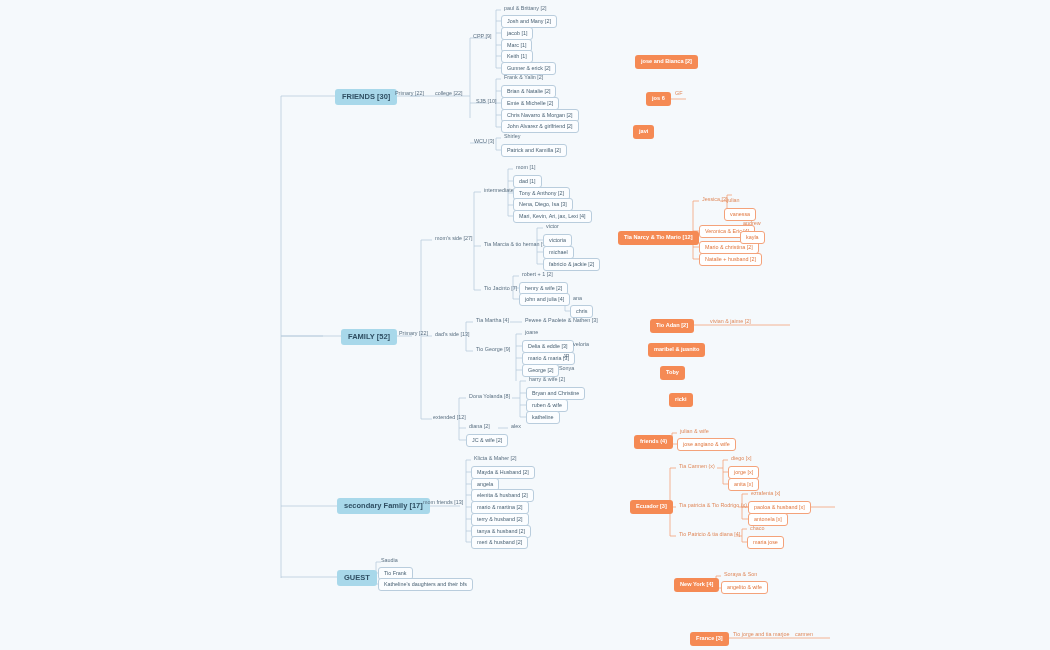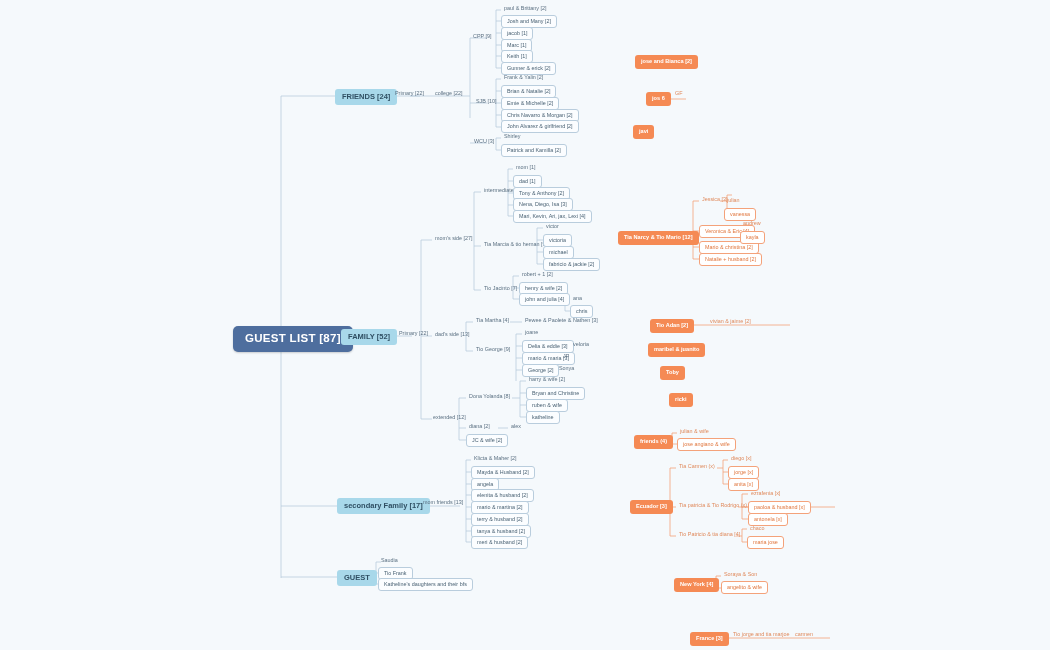--- a/index.html
+++ b/index.html
@@ -250,23 +250,22 @@
 
       <path d="M709,585 L716,585"></path>
       <path d="M716,576 L716,588"></path>
       <path d="M716,576 L721,576"></path>
       <path d="M716,588 L721,588"></path>
 
       <path d="M718,638 L830,638"></path>
     </g>
   </svg>
 
-  <div class="node n-root" style="left:233px;top:326px;">GUEST LIST [87]</div>
-
-  <div class="node n-l1" style="left:335px;top:89px;">FRIENDS [24]</div>
+
+  <div class="node n-l1" style="left:335px;top:89px;">FRIENDS [30]</div>
   <div class="node n-l1" style="left:341px;top:329px;">FAMILY [52]</div>
   <div class="node n-l1" style="left:337px;top:498px;">secondary Family [17]</div>
   <div class="node n-l1" style="left:337px;top:570px;">GUEST</div>
 
   <div class="node n-text" style="left:190px;top:0px;position:absolute;left:392px;top:89px;">Primary [22]</div>
   <div class="node n-text" style="left:432px;top:89px;">college [22]</div>
   <div class="node n-text" style="left:470px;top:32px;">CPP [9]</div>
   <div class="node n-text" style="left:473px;top:97px;">SJB [10]</div>
   <div class="node n-text" style="left:471px;top:137px;">WCU [3]</div>
 

